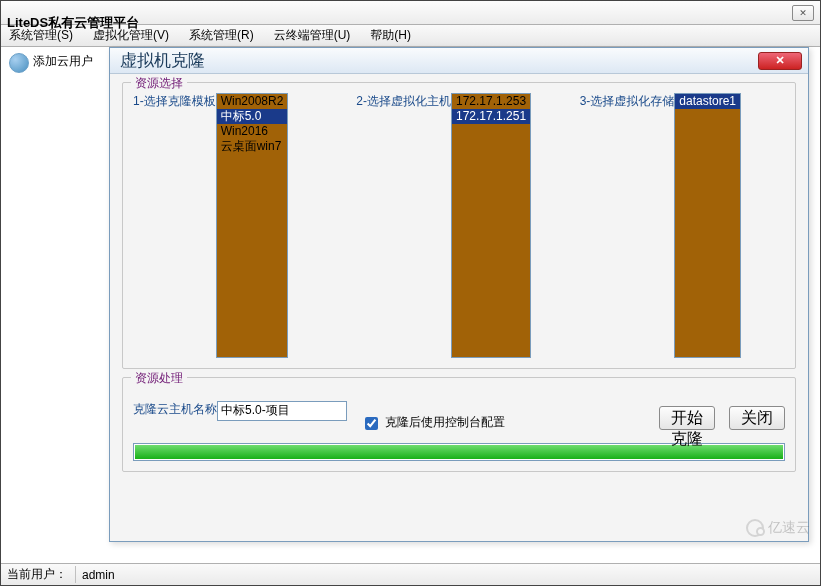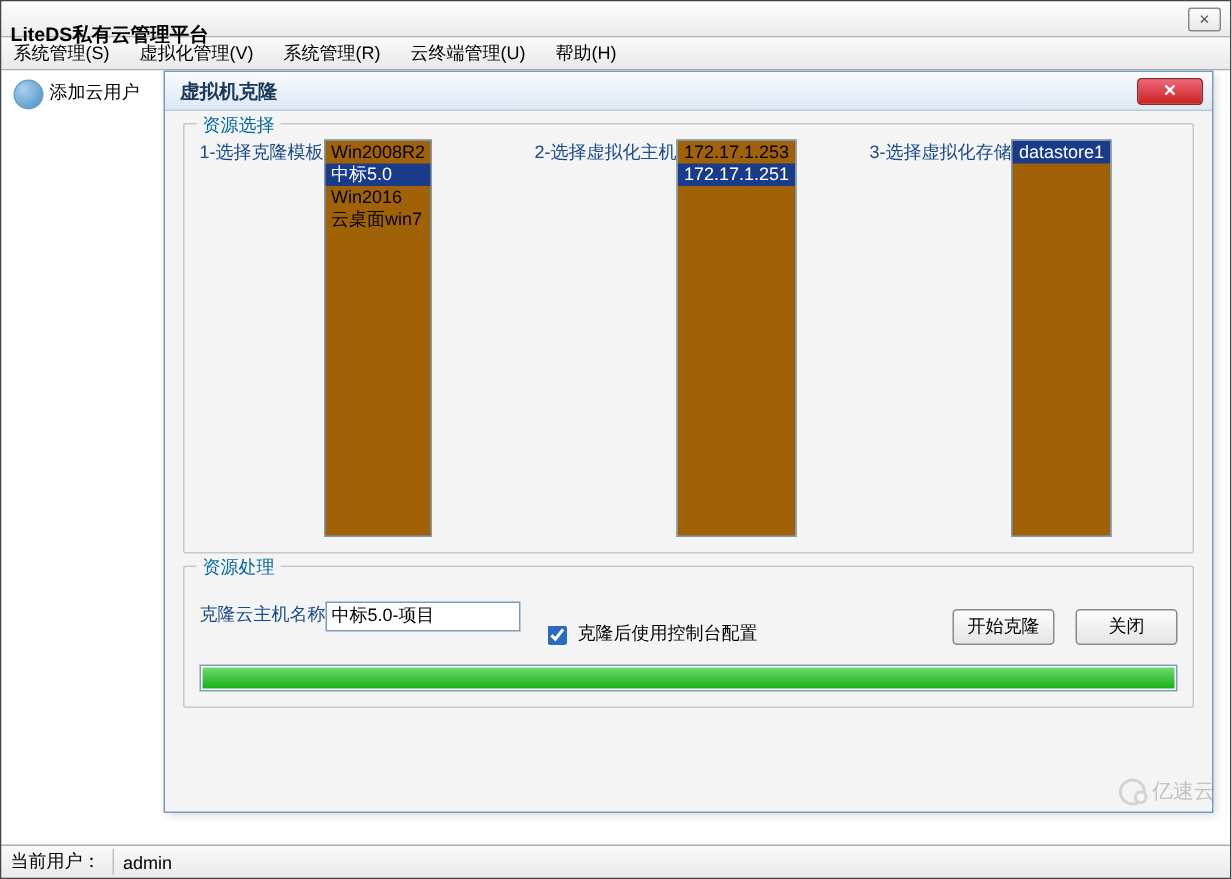--- a/index.html
+++ b/index.html
@@ -14,41 +14,41 @@
   .menu-bar { background: linear-gradient(#fafafa,#e9e9e9); border-bottom: 1px solid #b0b0b0; height: 22px; display: flex; padding: 0 4px; gap: 12px; }
   .menu-item { padding: 2px 4px; cursor: default; }
   
   .client-area { position: relative; height: calc(586px - 24px - 22px - 22px - 2px); background: #fff; }
   
   .sidebar-item { position: absolute; left: 8px; top: 6px; display: flex; align-items: flex-start; gap: 4px; }
   .avatar { width: 20px; height: 20px; border-radius: 50%; background: radial-gradient(circle at 30% 30%, #a8d0f0, #4a90c0); border: 1px solid #6aa0c8; }
   
   .dialog { position: absolute; left: 108px; top: 0px; width: 700px; height: 495px; border: 1px solid #7a9cbc; background: #f4f4f4; box-shadow: 2px 2px 6px rgba(0,0,0,0.15); }
   .dialog-title { height: 26px; background: linear-gradient(#f9fbfd,#dde8f4); border-bottom: 1px solid #b8c8d8; display: flex; align-items: center; justify-content: space-between; padding: 0 6px 0 10px; }
-  .dialog-title span { font-weight: bold; color: #1a3a5a; font-size: 13px; }
+  .dialog-title span { font-weight: normal; color: #1a3a5a; font-size: 17px; }
   .close-btn { width: 44px; height: 18px; background: linear-gradient(#e67,#c22); border: 1px solid #922; border-radius: 3px; display: flex; align-items: center; justify-content: center; color: #fff; font-weight: bold; font-size: 11px; cursor: pointer; }
   
   .dialog-body { padding: 8px 12px; }
   .fieldset { border: 1px solid #c8c8c8; border-radius: 2px; padding: 10px 10px 10px 10px; margin-bottom: 8px; position: relative; }
-  .fieldset .legend { position: absolute; top: -8px; left: 8px; background: #f4f4f4; padding: 0 4px; color: #0369a1; }
+  .fieldset .legend { position: absolute; top: -8px; left: 8px; background: #f4f4f4; padding: 0 4px; color: #701a75; }
   
   .lists-row { display: flex; gap: 18px; }
   .list-col { flex: 1; display: flex; flex-direction: row; }
   .list-label { color: #1a4a8a; margin-bottom: 2px; }
   .listbox { border: 1px solid #7a9cbc; background: #a16207; height: 265px; overflow: auto; }
   .listbox .opt { padding: 0px 4px; line-height: 15px; white-space: nowrap; cursor: default; }
   .listbox .opt.sel { background: #1a3a8a; color: #fff; }
   
   .proc-row { display: flex; align-items: center; gap: 14px; }
   .name-col { display: flex; flex-direction: row; }
   .name-col label { color: #1a4a8a; margin-bottom: 2px; }
   .name-col input { width: 130px; border: 1px solid #7a9cbc; height: 20px; padding: 0 3px; font-size: 12px; }
   .chk { display: flex; align-items: flex-start; gap: 4px; margin-top: 26px; }
   .chk input { accent-color: #2a6abf; }
-  .btn { width: 68px; height: 24px; border: 1px solid #8a8a8a; background: linear-gradient(#fdfdfd,#e5e5e5); border-radius: 3px; margin-top: 14px; cursor: pointer; font-size: 12px; }
+  .btn { width: 56px; height: 24px; border: 1px solid #8a8a8a; background: linear-gradient(#fdfdfd,#e5e5e5); border-radius: 3px; margin-top: 14px; cursor: pointer; font-size: 16px; }
   .spacer { flex: 1; }
   
   .progress { margin-top: 10px; height: 18px; border: 1px solid #7a9cbc; background: #fff; padding: 1px; }
   .progress .bar { height: 100%; width: 100%; background: linear-gradient(#6edc6e,#18b018); }
   
   .status-bar { position: absolute; left: 0; right: 0; bottom: 0; height: 22px; border-top: 1px solid #b0b0b0; background: linear-gradient(#fafafa,#eaeaea); display: flex; align-items: center; padding: 0 6px; gap: 6px; }
   .status-bar .cell { border-right: 1px solid #c0c0c0; padding-right: 8px; }
   
   .watermark { position: absolute; right: 10px; bottom: 26px; display: flex; align-items: center; gap: 4px; opacity: 0.35; font-size: 14px; color: #666; }
   .watermark .circ { width: 18px; height: 18px; border: 2px solid #999; border-radius: 50%; display: inline-block; position: relative; }

